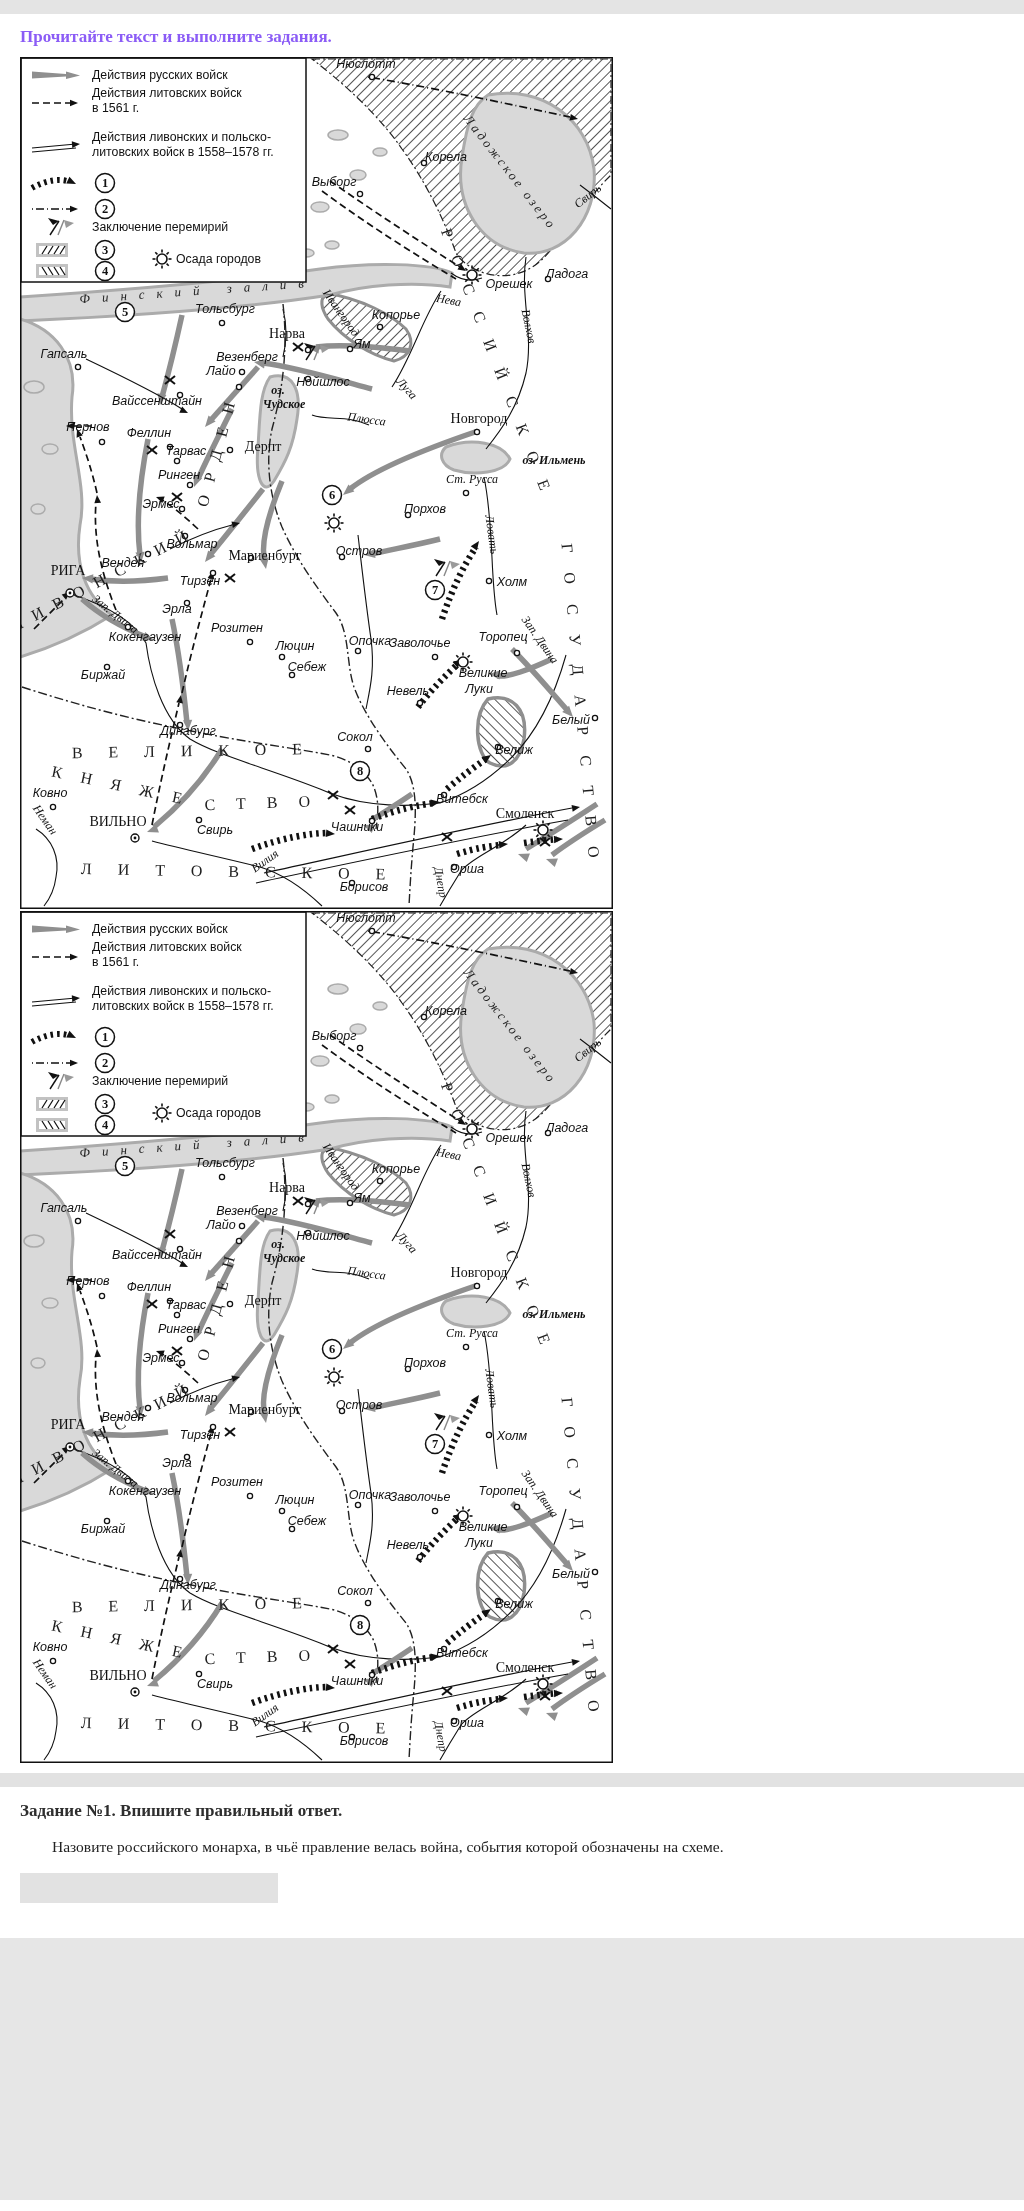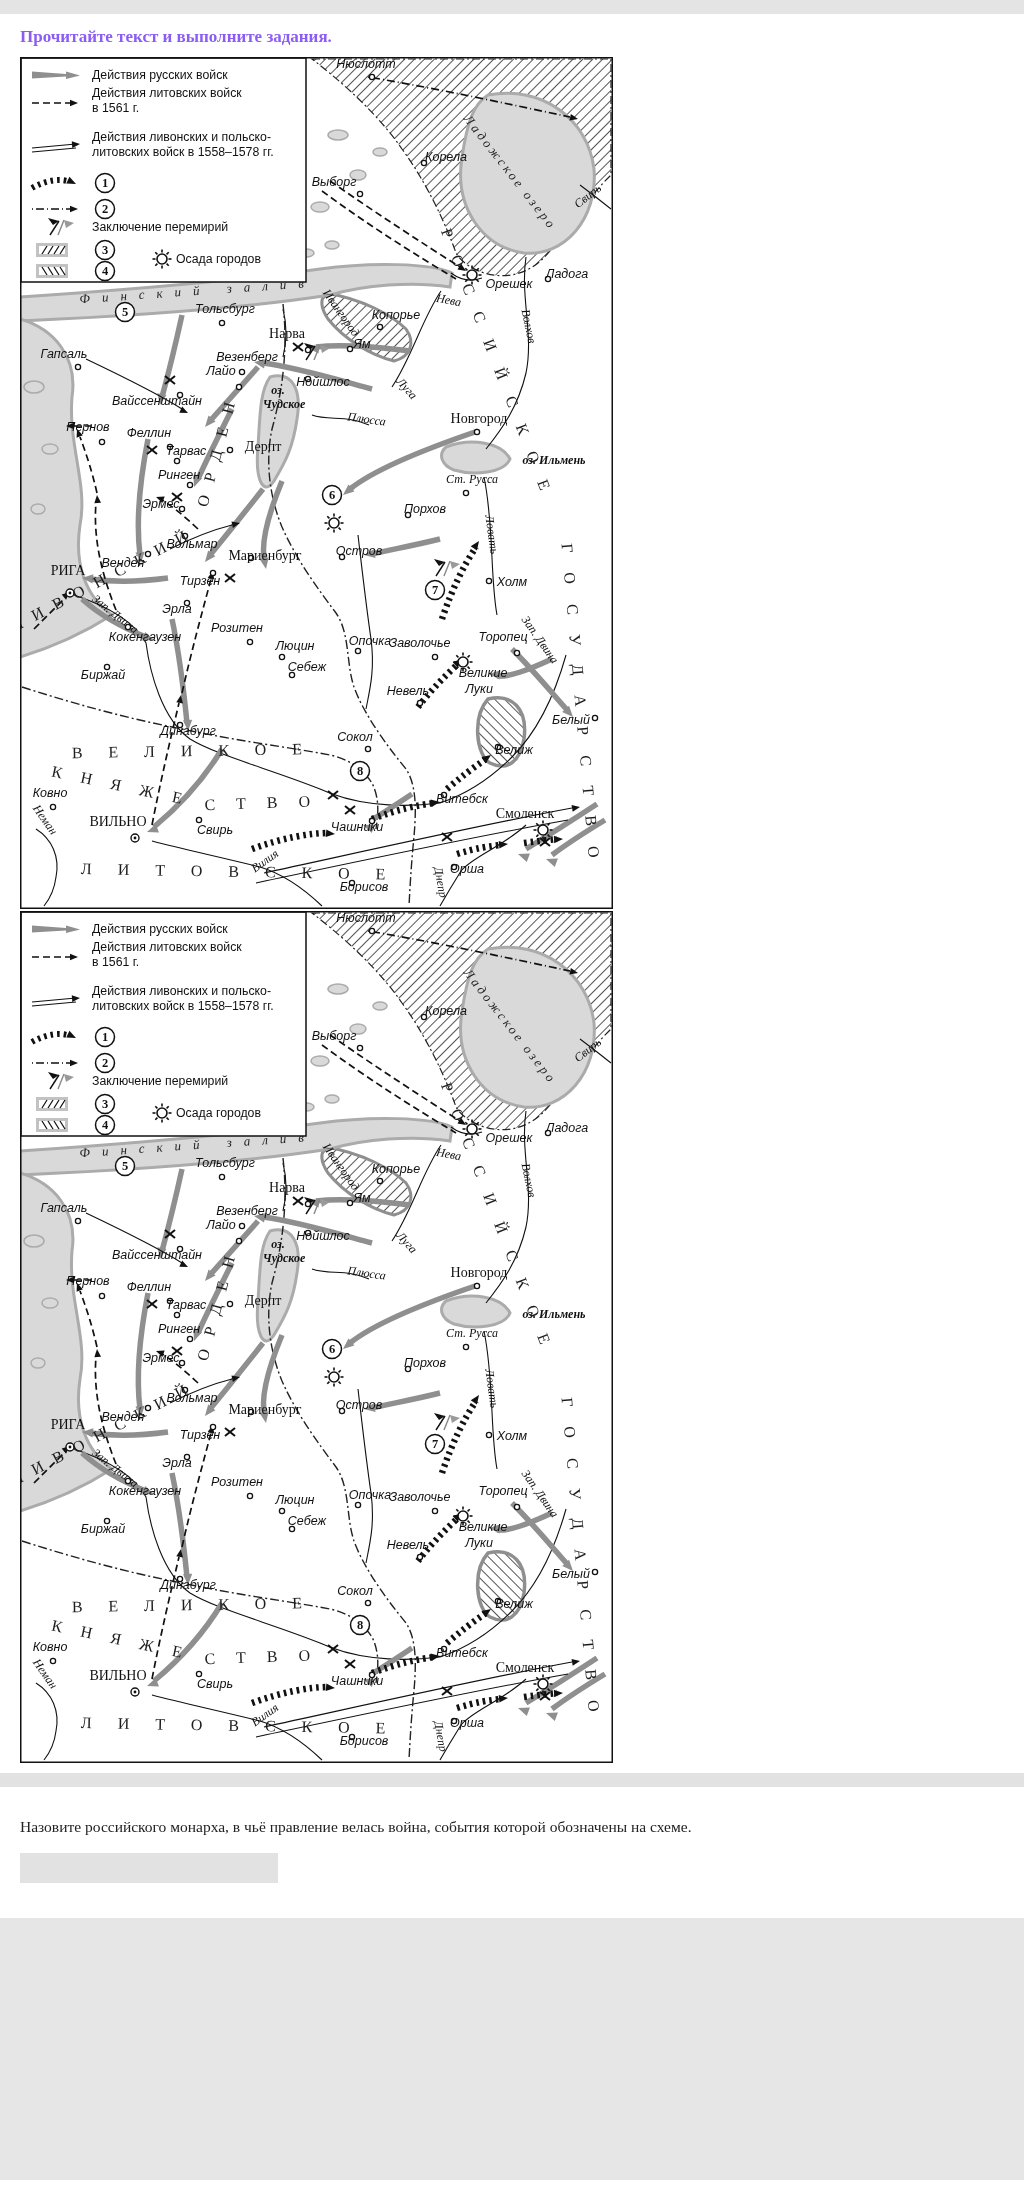--- a/index.html
+++ b/index.html
@@ -4,21 +4,21 @@
 <style>
   html,body{margin:0;padding:0;background:#ffffff;}
   body{width:1024px;font-family:"Liberation Serif",serif;color:#222;}
   .top-strip{height:14px;background:#e4e4e4;}
   .page-header{font-weight:bold;font-size:17px;color:#8b5cf6;margin:13px 0 10px 20px;}
   .map-figure{margin:0 0 2px 20px;width:530px;text-align:right;}
   .map-figure svg{display:block;background:#fff;}
   .divider-band{height:14px;background:#e2e2e2;margin-top:10px;}
   .task-section{padding:14px 20px 0 20px;}
   .task-title{font-weight:bold;font-size:17px;color:#2e2e2e;margin:0 0 0 0;}
-  .task-question{font-size:15.5px;color:#222;margin-top:17px;}
+  .task-question{font-size:15.5px;color:#222;margin-top:17px;margin-left:32px;}
   .answer-input{display:block;margin-top:17px;width:258px;height:30px;background:#e2e2e2;
     border:none;outline:none;font:15px "Liberation Sans",sans-serif;padding:0 8px;box-sizing:border-box;}
   .bottom-fill{height:262px;background:#e6e6e6;margin-top:35px;}
   
   .lbl-c{font:italic 12.5px "Liberation Sans",sans-serif;fill:#111;}
   .lbl-cs{font:14px "Liberation Serif",serif;fill:#111;}
   .lbl-ri{font:italic 12px "Liberation Serif",serif;fill:#111;}
   .lbl-lake{font:italic bold 12px "Liberation Serif",serif;fill:#111;}
   .lbl-reg{font:16px "Liberation Serif",serif;fill:#1d1d1d;}
   .lbl-sea{font:italic 13px "Liberation Serif",serif;fill:#222;}
@@ -927,17 +927,18 @@
         <line x1="-1.1940306291686693e-15" y1="-6.5" x2="-1.7451216887849782e-15" y2="-9.5" stroke="#111" stroke-width="1.6"></line>
         <line x1="4.596194077712558" y1="-4.59619407771256" x2="6.7175144212722" y2="-6.717514421272203" stroke="#111" stroke-width="1.6"></line>
       </g>
       <rect x="0.75" y="0.75" width="591.5" height="850.5" fill="none" stroke="#111" stroke-width="1.5"></rect>
     </svg>
 </div>
 
 <div class="divider-band"></div>
 
 <div class="task-section">
+  <div class="task-title">Задание №1. Впишите правильный ответ.</div>
   <div class="task-question">Назовите российского монарха, в чьё правление велась война, события которой обозначены на схеме.</div>
   <input class="answer-input" type="text" placeholder="" style="">
 </div>
 
 <div class="bottom-fill"></div>
 
 </body></html>

